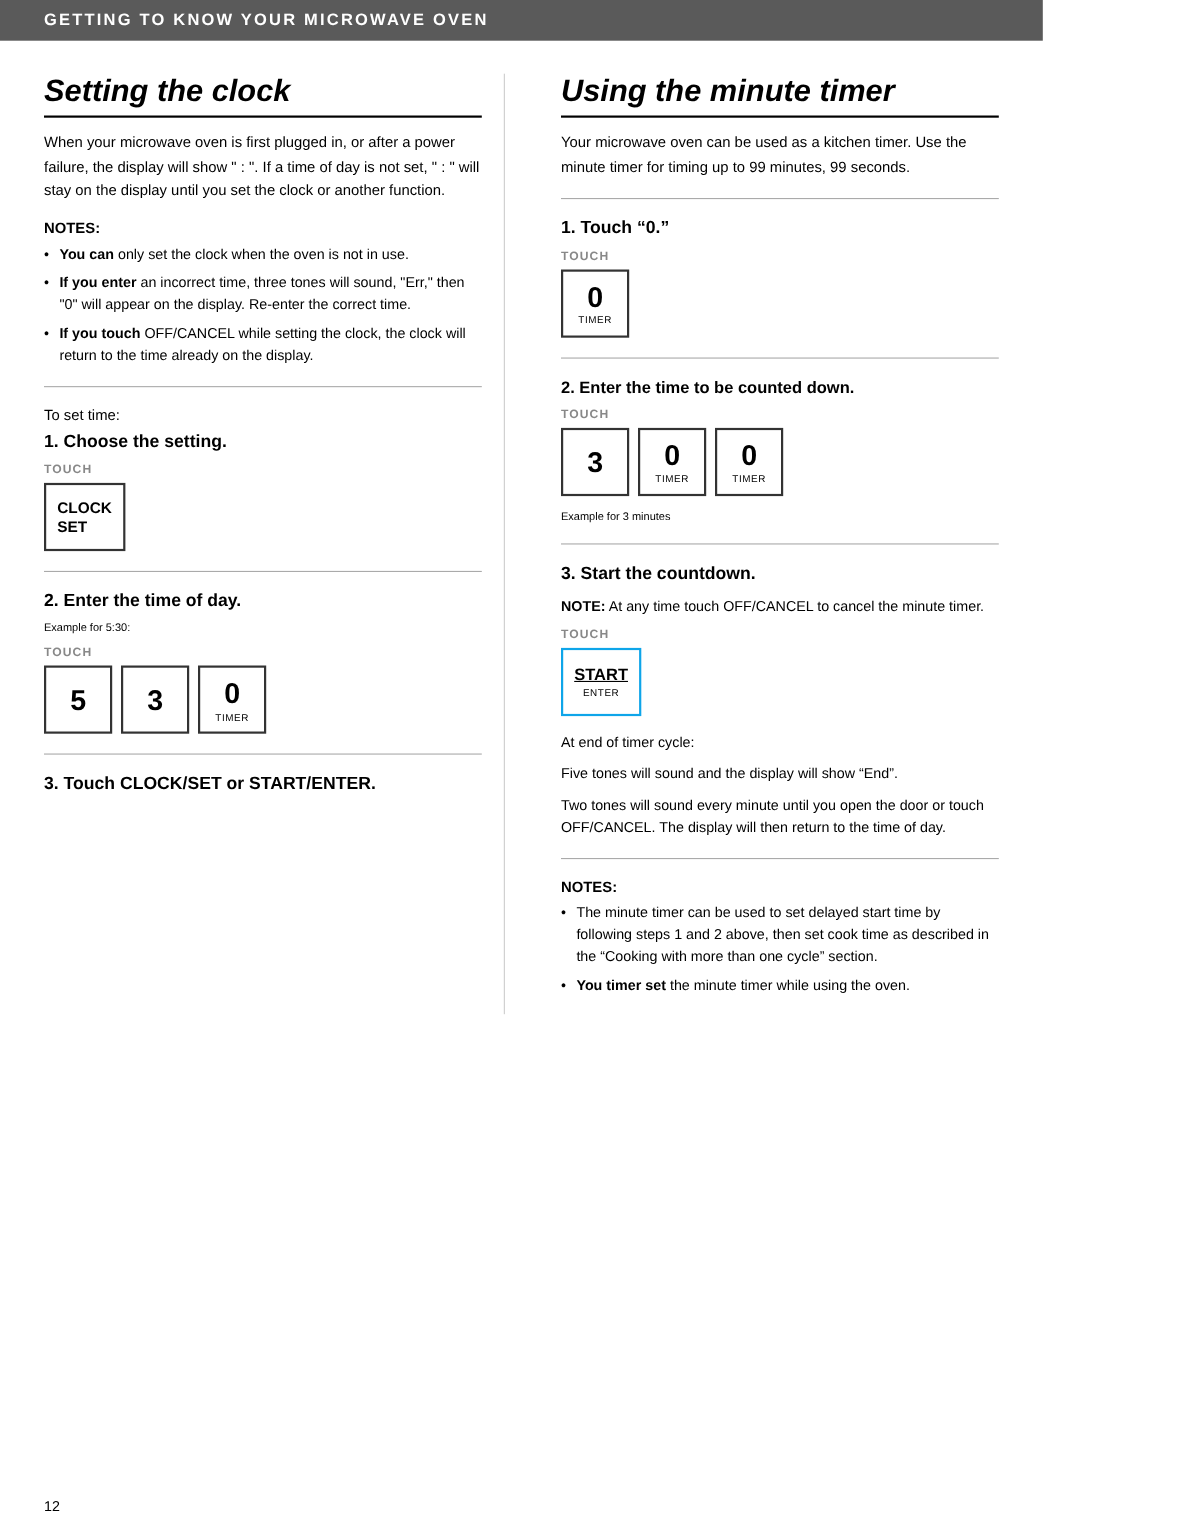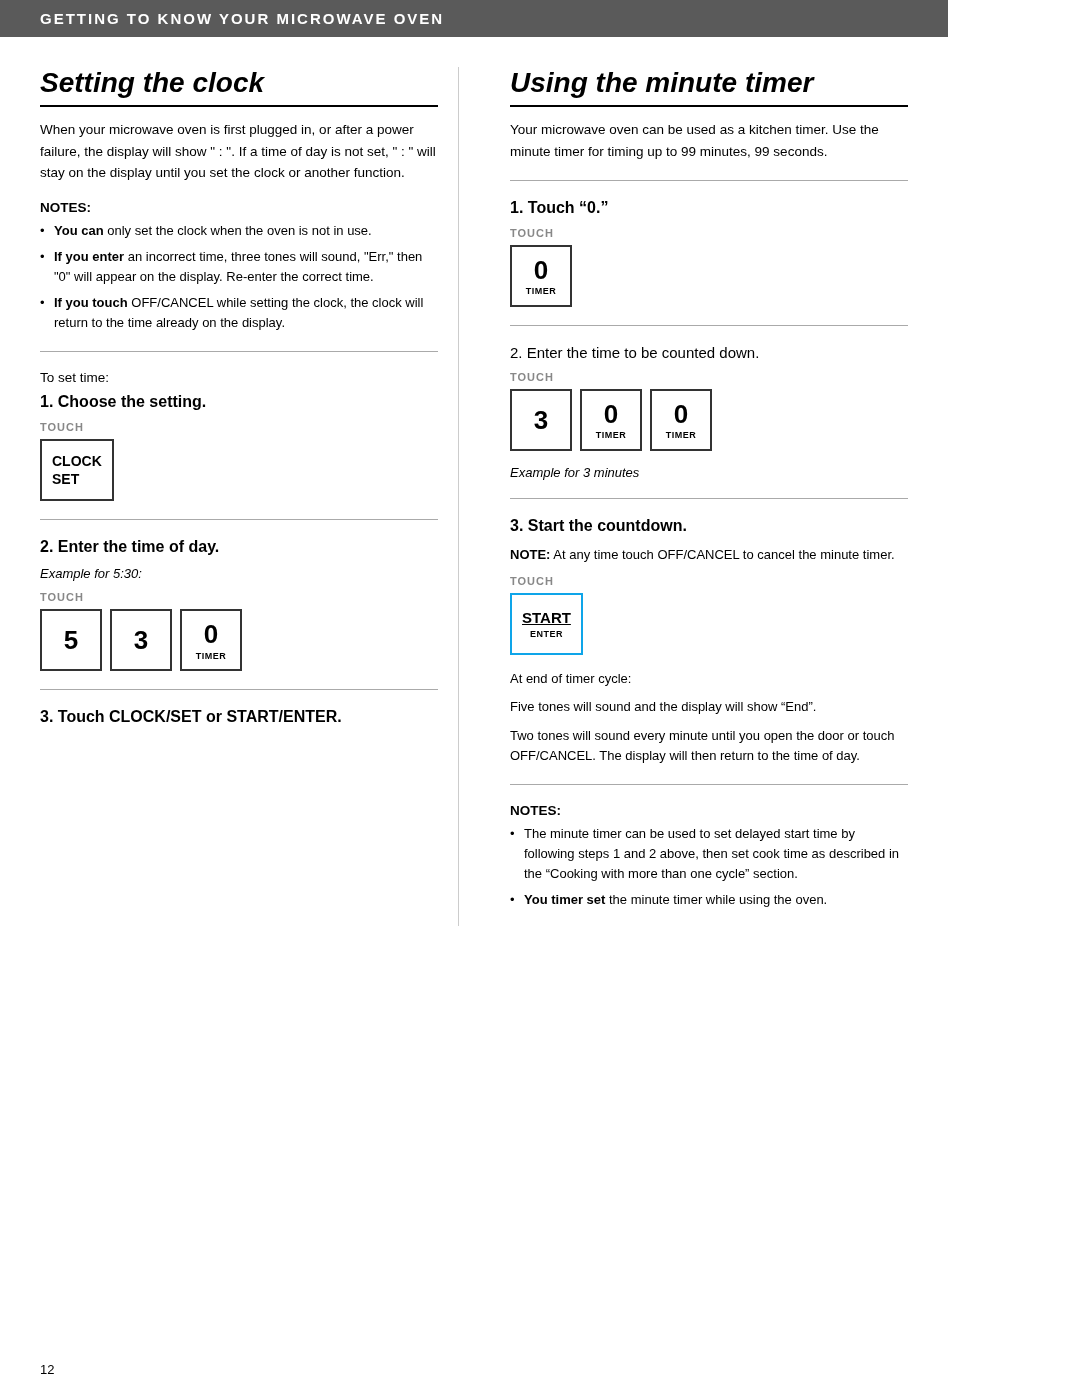--- a/index.html
+++ b/index.html
@@ -110,21 +110,21 @@
     }
 
     .step-heading {
       font-size: 16px;
       font-weight: bold;
       margin-bottom: 10px;
     }
 
     .step-heading-sub {
       font-size: 15px;
-      font-weight: normal;
+      font-weight: bold;
       margin-bottom: 10px;
     }
 
     .touch-label {
       font-size: 11px;
       font-weight: bold;
       color: #888888;
       letter-spacing: 1px;
       text-transform: uppercase;
       margin-bottom: 6px;
@@ -156,21 +156,20 @@
       line-height: 1.1;
     }
 
     .key-button .key-sub-text {
       font-size: 9px;
       letter-spacing: 0.5px;
       text-align: center;
       color: #000;
       margin-top: 2px;
       text-transform: uppercase;
-      font-weight: bold;
     }
 
     .key-button.clock-set .key-main-text {
       font-size: 14px;
       font-weight: bold;
       text-align: left;
       line-height: 1.3;
     }
 
     .key-button.start-btn {
@@ -182,23 +181,22 @@
       font-weight: bold;
       text-transform: uppercase;
       text-decoration: underline;
     }
 
     .key-button.start-btn .key-sub-text {
       font-size: 9px;
     }
 
     .example-text {
-      font-size: 13px;
+      font-size: 10px;
       margin-bottom: 10px;
-      font-style: italic;
     }
 
     .note-inline {
       font-size: 13px;
       line-height: 1.55;
       margin-bottom: 10px;
     }
 
     .note-inline strong {
       font-weight: bold;

